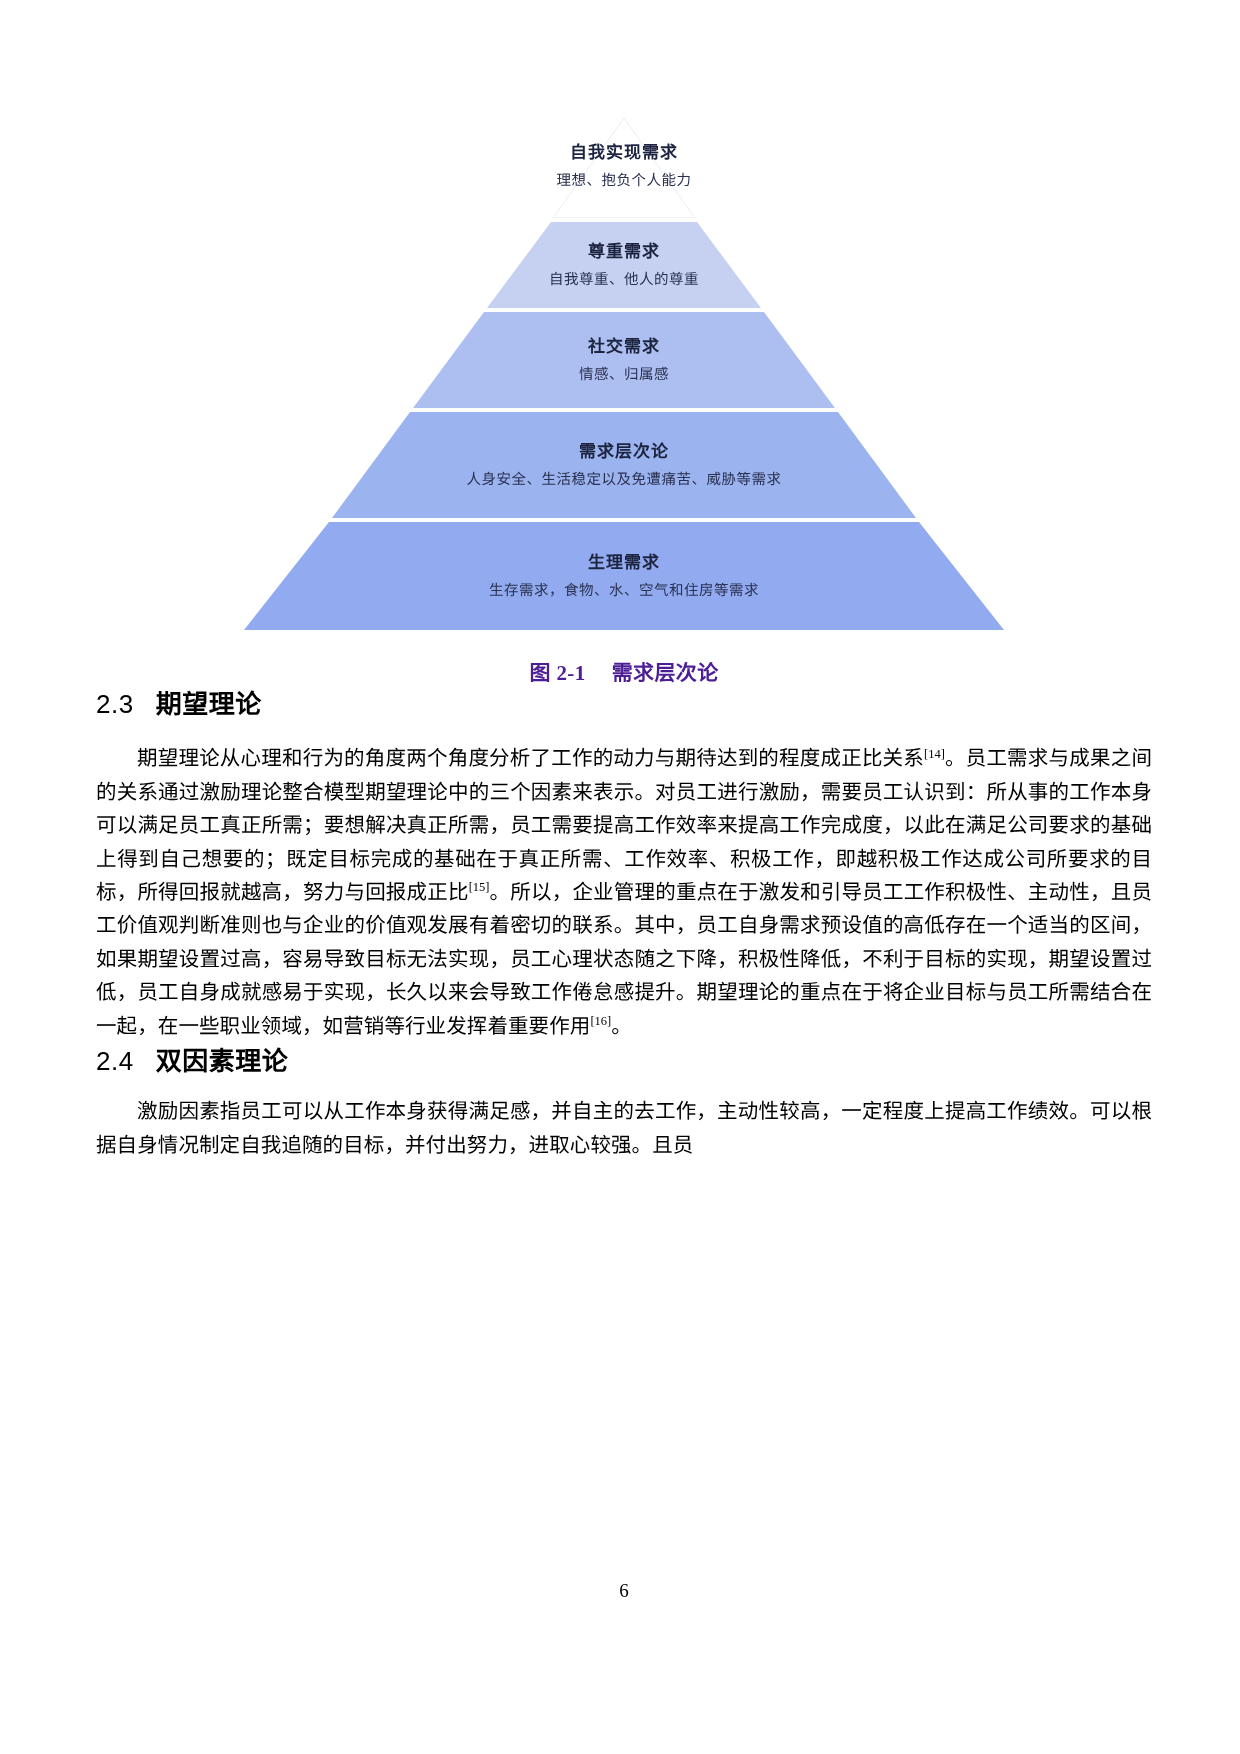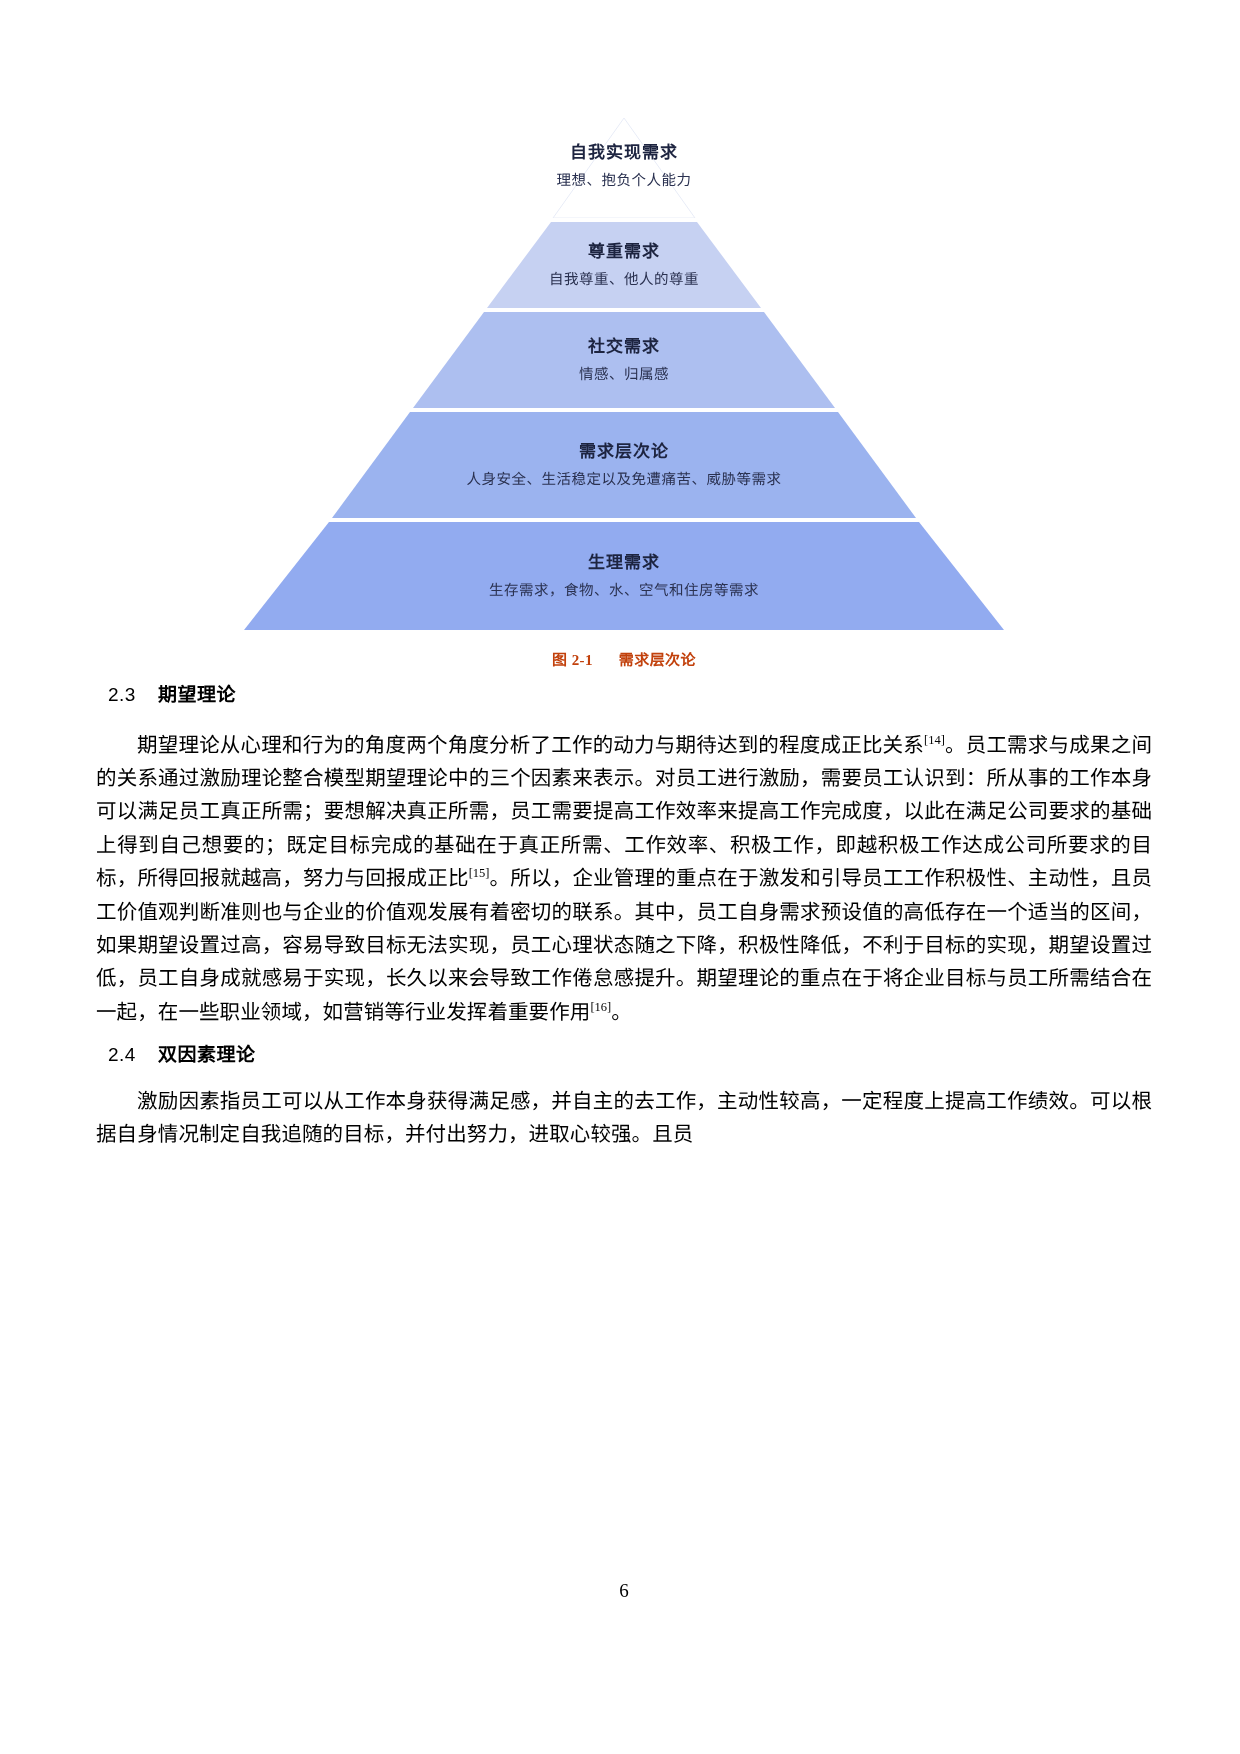--- a/index.html
+++ b/index.html
@@ -103,41 +103,41 @@
     display: flex;
     flex-direction: column;
     align-items: center;
     justify-content: center;
     height: 100%;
   }
 
   .tier-1 .tier-content { padding-bottom: 4px; }
 
   .fig-caption {
-    margin-top: 18px;
+    margin-top: 26px;
     text-align: center;
     font-family: "DejaVu Sans", "Liberation Sans", sans-serif;
-    font-size: 15px;
-    font-weight: bold;
-    color: #c2410c;
+    font-size: 21px;
+    font-weight: bold;
+    color: #4c1d95;
     letter-spacing: 0.4px;
   }
   .fig-caption .cap-num {
     font-family: "Liberation Serif", serif;
     font-weight: bold;
   }
   .fig-caption .cap-gap { display: inline-block; width: 26px; }
 
   
   h2.section-heading {
     font-family: "DejaVu Sans", "Liberation Sans", sans-serif;
-    font-size: 19px;
+    font-size: 26px;
     font-weight: bold;
     color: #000;
-    margin: 12px;
+    margin: 0;
     padding: 0;
     letter-spacing: 0.5px;
     line-height: 1.4;
   }
   .heading-num {
     font-family: "Liberation Sans", sans-serif;
     font-weight: normal;
   }
   .heading-gap { display: inline-block; width: 22px; }
 

